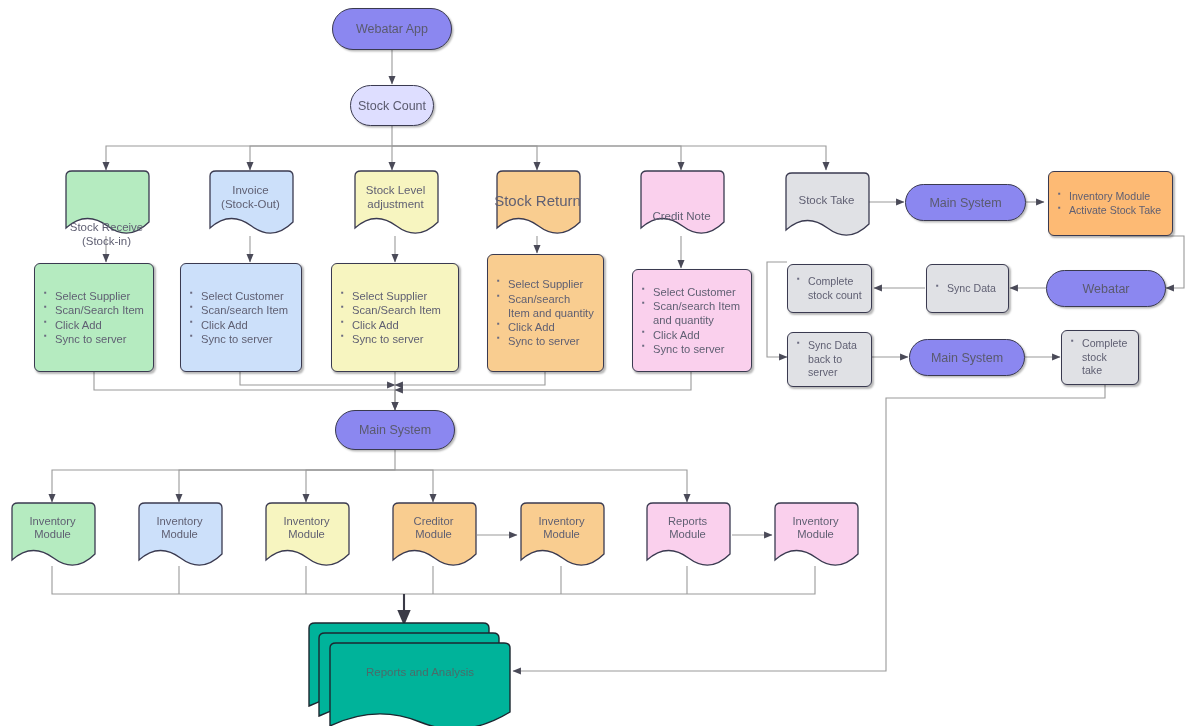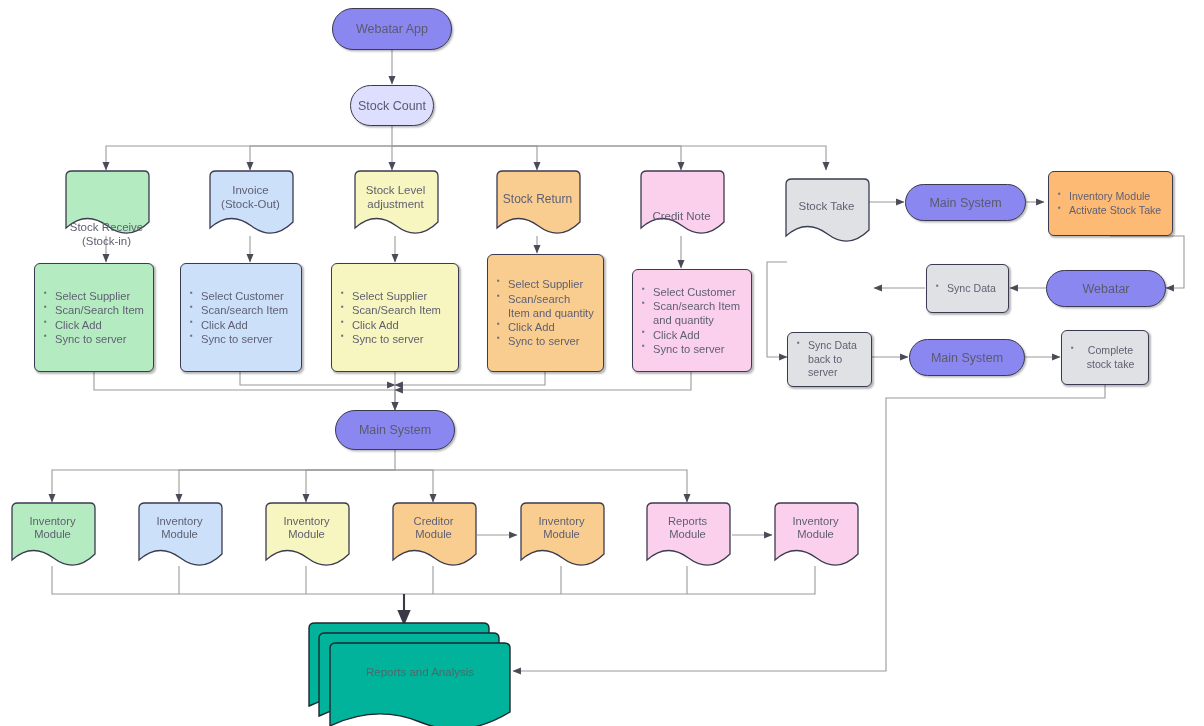--- a/index.html
+++ b/index.html
@@ -134,35 +134,35 @@
     <div class="doctext" style="top:14px;font-size:11.5px;">
       <div>Invoice</div>
       <div>(Stock-Out)</div>
     </div>
   </div>
 
   <div class="docwrap" style="left:494px;top:170px;width:87px;height:68px;">
     <svg width="87" height="68">
         <path d="M3,6 Q3,1 9,1 L81,1 Q86,1 86,6 L86,52 Q66,72 44.5,56 Q23,40 3,58 Z" fill="#f9cd90" stroke="#3a3a50" stroke-width="1.3"></path>
       </svg>
-    <div class="doctext" style="top:22px;font-size:12px;">
+    <div class="doctext" style="top:22px;font-size:15px;">
       <div>Stock Return</div>
     </div>
   </div>
 
   <div class="docwrap" style="left:638px;top:170px;width:87px;height:68px;">
     <svg width="87" height="68">
         <path d="M3,6 Q3,1 9,1 L81,1 Q86,1 86,6 L86,52 Q66,72 44.5,56 Q23,40 3,58 Z" fill="#fad0ed" stroke="#3a3a50" stroke-width="1.3"></path>
       </svg>
     <div class="doctext" style="top:22px;font-size:11.5px;margin-top:18px;">
       <div>Credit Note</div>
     </div>
   </div>
 
-  <div class="docwrap" style="left:783px;top:178px;width:87px;height:68px;">
+  <div class="docwrap" style="left:783px;top:172px;width:87px;height:68px;">
     <svg width="87" height="68">
         <path d="M3,6 Q3,1 9,1 L81,1 Q86,1 86,6 L86,52 Q66,72 44.5,56 Q23,40 3,58 Z" fill="#e0e1e5" stroke="#3a3a50" stroke-width="1.3"></path>
       </svg>
     <div class="doctext" style="top:22px;font-size:11.5px;">
       <div>Stock Take</div>
     </div>
   </div>
 
   <div class="node rect" style="left:34px;top:263px;width:120px;height:109px;background:#b5ebc0;">
     <div class="inner">
@@ -237,34 +237,41 @@
   </div>
 
   <div class="node rect" style="left:926px;top:264px;width:83px;height:49px;background:#e0e1e5;">
     <div class="inner">
       <ul class="bul" style="font-size:10.6px;">
         <li>Sync Data</li>
       </ul>
     </div>
   </div>
 
+  <div class="node rect" style="left:787px;top:264px;width:85px;height:49px;background:#e0e1e5;">
+    <div class="inner">
+      <ul class="bul" style="font-size:10.6px;">
+        <li>Complete stock count</li>
+      </ul>
+    </div>
+  </div>
 
   <div class="node rect" style="left:787px;top:332px;width:85px;height:55px;background:#e0e1e5;">
     <div class="inner">
       <ul class="bul" style="font-size:10.6px;">
         <li>Sync Data back to server</li>
       </ul>
     </div>
   </div>
 
   <div class="node term purple" style="left:909px;top:339px;width:116px;height:37px;font-size:12.5px;">
     <span>Main System</span>
   </div>
 
-  <div class="node rect" style="left:1061px;top:330px;width:88px;height:55px;background:#e0e1e5;text-align:center;">
+  <div class="node rect" style="left:1061px;top:330px;width:78px;height:55px;background:#e0e1e5;">
     <div class="inner">
       <ul class="bul" style="font-size:10.6px;">
         <li>Complete stock take</li>
       </ul>
     </div>
   </div>
 
   <div class="node term purple" style="left:335px;top:410px;width:120px;height:40px;font-size:12.5px;">
     <span>Main System</span>
   </div>

